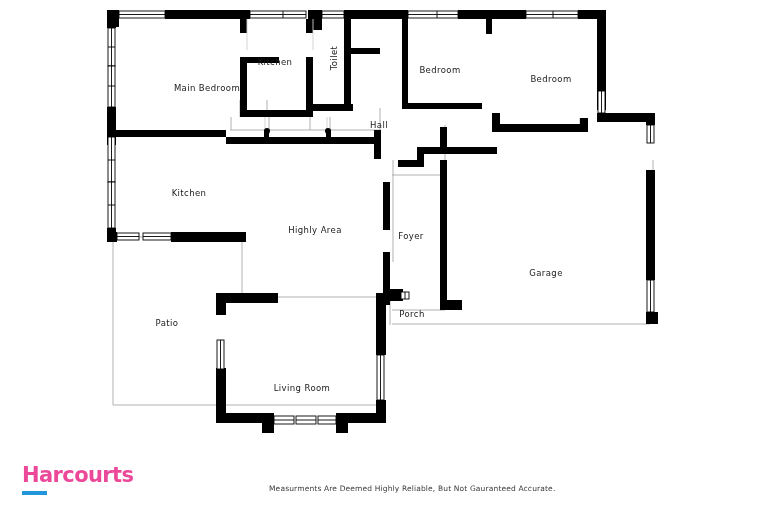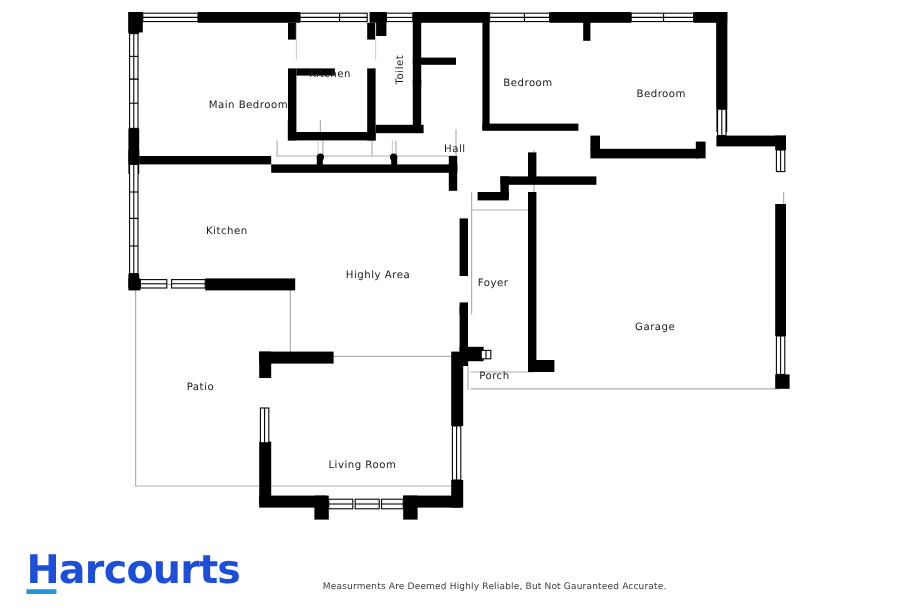--- a/index.html
+++ b/index.html
@@ -46,23 +46,23 @@
     height: 62px;
     background: #ffffff;
   }
   #brand {
     position: absolute;
     left: 22px;
     top: 12px;
   }
   #brand-name {
     font-family: "DejaVu Sans", "Liberation Sans", sans-serif;
-    font-size: 33px;
+    font-size: 21px;
     font-weight: bold;
-    color: #1d4ed8;
+    color: #ec4899;
     letter-spacing: -0.6px;
     line-height: 26px;
   }
   #brand-bar {
     width: 25px;
     height: 4px;
     background: #2196dd;
     margin-top: 3px;
   }
   #disclaimer {

